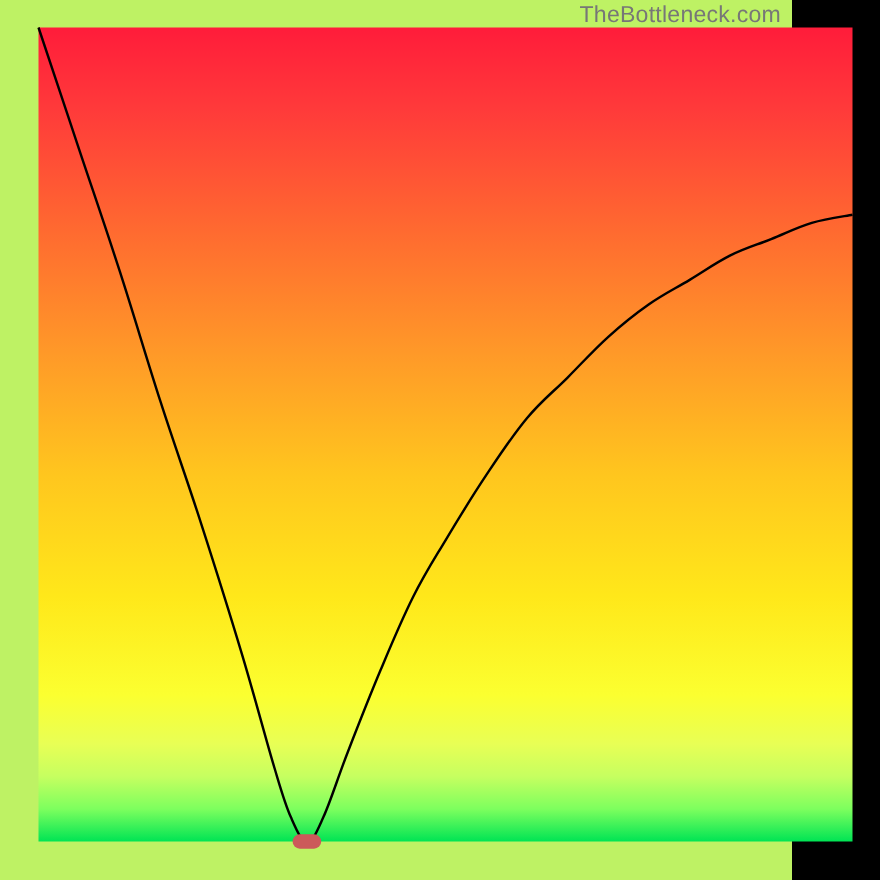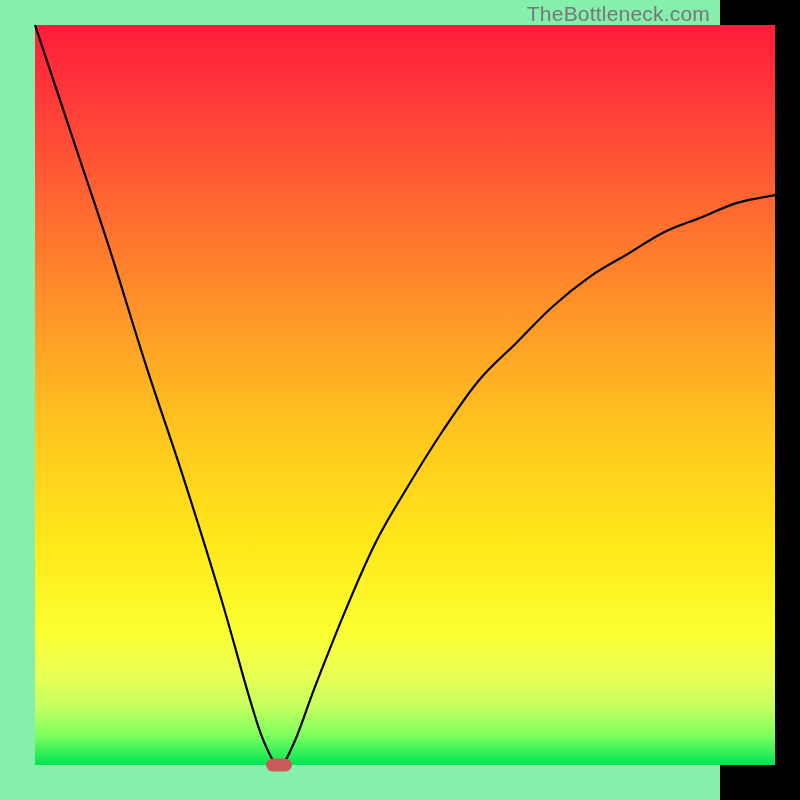--- a/index.html
+++ b/index.html
@@ -10,21 +10,21 @@
     background: #000;
     overflow: hidden;
     font-family: Arial, Helvetica, sans-serif;
   }
   .frame {
     position: absolute;
     left: 0;
     top: 0;
     width: 720px;
     height: 800px;
-    background: #86efac;
+    background: #bef264;
   }
   .plot {
     position: absolute;
     left: 35px;
     top: 25px;
     width: 740px;
     height: 740px;
     background: linear-gradient(to bottom,
       #ff1c3a 0%,
       #ff3a3a 10%,

